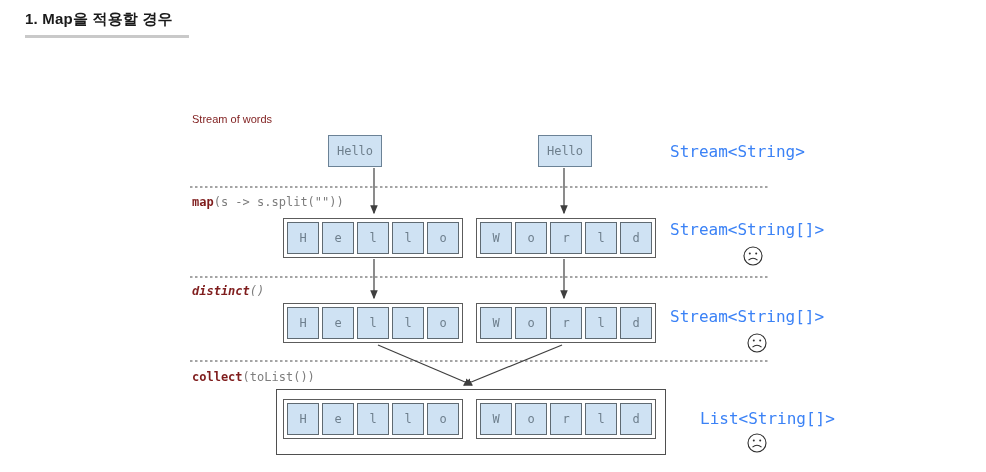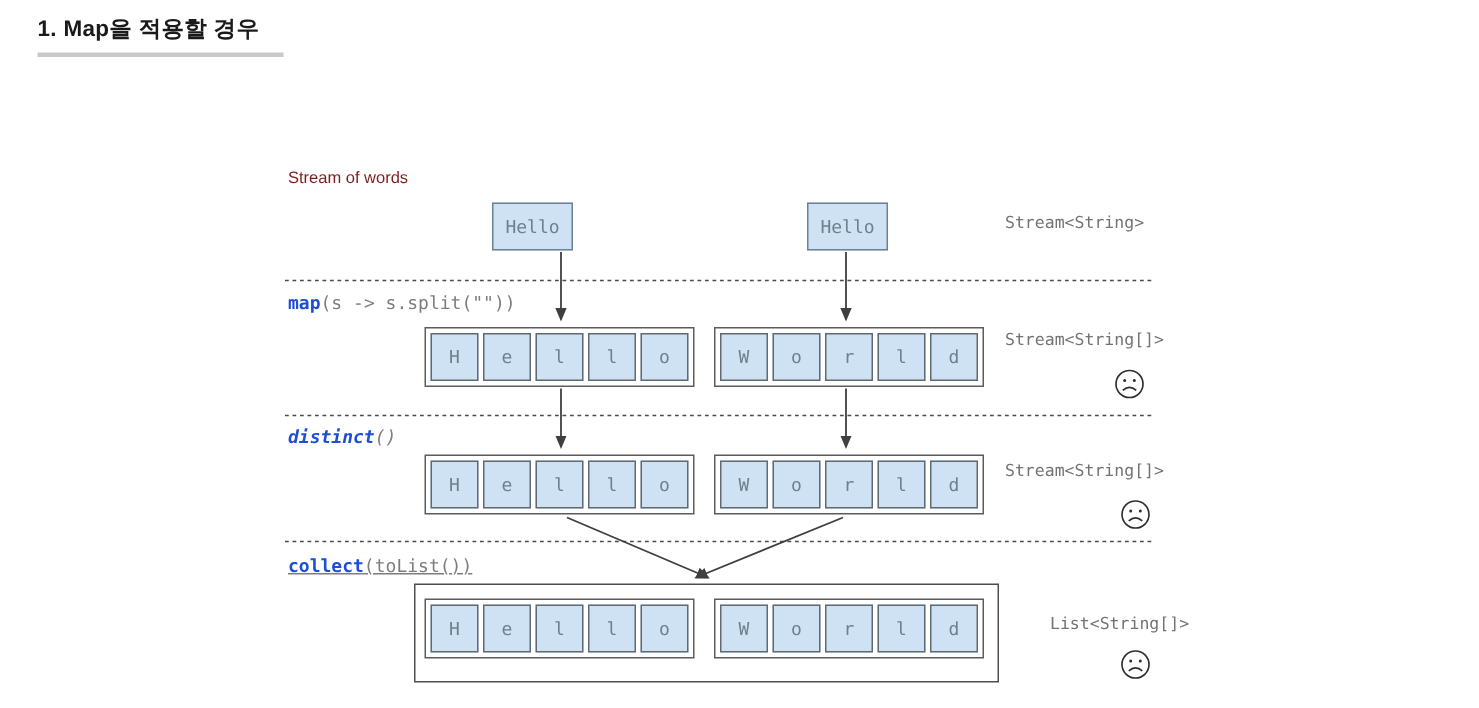--- a/index.html
+++ b/index.html
@@ -23,35 +23,35 @@
     position:absolute; width:54px; height:32px;
     background:#cfe2f3; border:1px solid #6b8296;
     display:flex; align-items:center; justify-content:center;
     font-family:"DejaVu Sans Mono","Liberation Mono",monospace;
     font-size:12px; color:#6e7f8d;
   }
   .wb-hello { left:328px; top:135px; }
   .wb-world { left:538px; top:135px; }
   .type-label {
     position:absolute; font-family:"DejaVu Sans Mono","Liberation Mono",monospace;
-    font-size:11px; color:#737373; white-space:pre;
+    font-size:16px; color:#3b82f6; white-space:pre;
   }
   .tl-1 { left:670px; top:142px; }
   .tl-2 { left:670px; top:220px; }
   .tl-3 { left:670px; top:307px; }
   .tl-4 { left:700px; top:409px; }
   .op {
     position:absolute; left:192px;
     font-family:"DejaVu Sans Mono","Liberation Mono",monospace;
     font-size:12px; color:#7d7d7d; white-space:pre;
   }
-  .op b { color:#1d4ed8; font-weight:bold; }
+  .op b { color:#7f1d1d; font-weight:bold; }
   .op-map { top:195px; }
   .op-distinct { top:284px;font-style:italic; }
-  .op-collect { top:370px;text-decoration:underline; }
+  .op-collect { top:370px; }
   .group {
     position:absolute; height:40px;
     border:1px solid #5c5c5c; background:#ffffff;
     display:flex; align-items:center; gap:3px; padding:0 3px;
   }
   .g-left  { left:283px; }
   .g-right { left:476px; }
   .row-map      { top:218px; }
   .row-distinct { top:303px; }
   .row-collect  { top:399px; }

